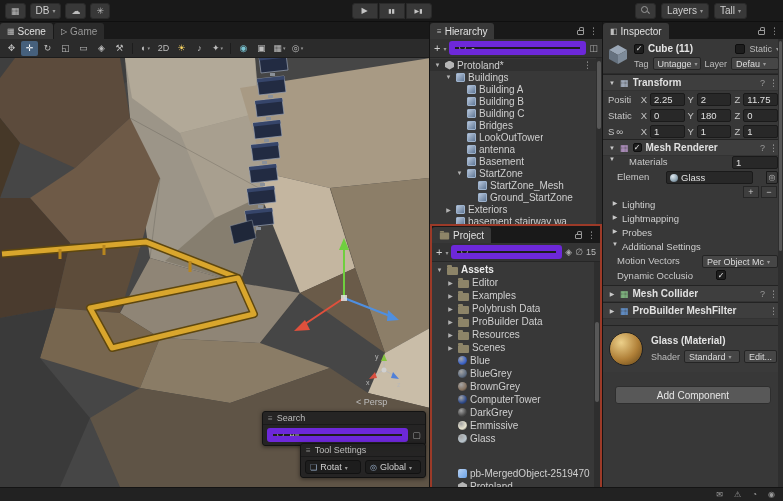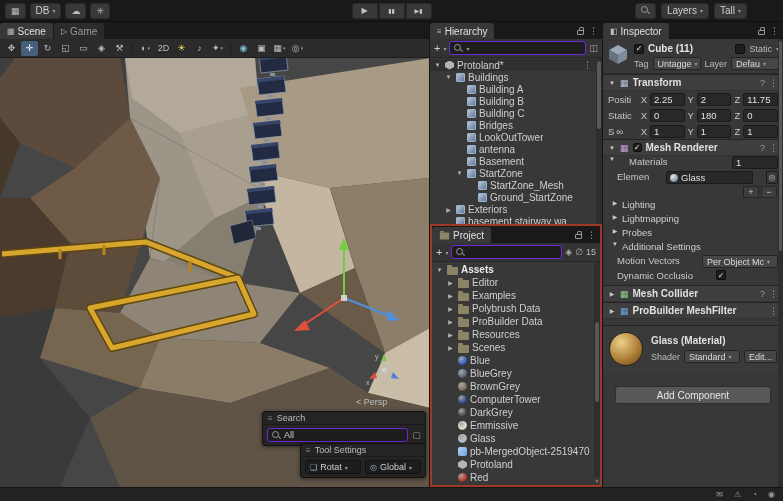--- a/index.html
+++ b/index.html
@@ -38,21 +38,21 @@
   .dd-caret{font-size:5px;margin-left:1px;color:#999}
   .viewport{position:relative;flex:1;overflow:hidden;background:#464646}
   .viewport svg{position:absolute;left:0;top:0}
 
   .overlay{position:absolute;background:rgba(34,34,34,.96);border:1px solid #121212;border-radius:3px;box-shadow:0 1px 4px rgba(0,0,0,.5)}
   .ov-head{height:13px;display:flex;align-items:center;gap:4px;padding:0 5px;color:#bdbdbd;font-size:9px;border-bottom:1px solid #1a1a1a}
   .ov-handle{color:#8a8a8a;font-size:8px}
   .ov-body{padding:3px 4px;display:flex;gap:4px;align-items:center}
   .ov-search{right:3px;bottom:41px;width:164px}
   .ov-tools{right:3px;bottom:9px;width:126px}
-  .searchfield{flex:1;height:14px;background:#1d1d1d;border:1px solid #6d28d9;border-radius:3px;display:flex;align-items:center;gap:3px;padding:0 4px;color:#cfcfcf;font-size:9px;overflow:hidden}
+  .searchfield{flex:1;height:14px;background:#1d1d1d;border:6px solid #6d28d9;border-radius:3px;display:flex;align-items:center;gap:3px;padding:0 4px;color:#cfcfcf;font-size:9px;overflow:hidden}
   .ov-dd{height:14px;background:#1d1d1d;border:1px solid #121212;border-radius:3px;display:flex;align-items:center;gap:3px;padding:0 4px;color:#cfcfcf;font-size:9px;flex:1}
 
   
   .mid{position:absolute;left:430px;top:22px;width:172px;height:465px;display:flex;flex-direction:column;background:#383838}
   .hierarchy{height:202px;display:flex;flex-direction:column;position:relative}
   .project{flex:1;display:flex;flex-direction:column;position:relative;border:2px solid #9c3a28;background:#383838}
   .panel-toolbar{height:19px;background:#333;border-bottom:1px solid #262626;display:flex;align-items:center;gap:3px;padding:0 4px}
   .plus{color:#cfcfcf;font-size:11px}
   .tree{flex:1;overflow:hidden;padding-top:1px;position:relative}
   .t-row{height:12px;display:flex;align-items:center;gap:3px;white-space:nowrap;overflow:hidden;padding-right:8px}
@@ -531,21 +531,21 @@
           <div class="t-row" style="padding-left: 14px;">
             <span class="arrow"></span>
             <span class="row-icon material-icon" style="background: radial-gradient(circle at 35% 30%, rgba(255, 255, 255, 0.55), rgb(232, 228, 208) 60%, rgba(0, 0, 0, 0.45));"></span>
             <span class="lbl">Emmissive</span>
           </div>
           <div class="t-row" style="padding-left: 14px;">
             <span class="arrow"></span>
             <span class="row-icon material-icon" style="background: radial-gradient(circle at 35% 30%, rgba(255, 255, 255, 0.55), rgb(184, 196, 204) 60%, rgba(0, 0, 0, 0.45));"></span>
             <span class="lbl">Glass</span>
           </div>
-          <div class="t-row" style="padding-left: 14px;">
+          <div class="t-row" style="padding-left: 14px; margin-top: 22px;">
             <span class="arrow"></span>
             <span class="row-icon mesh-icon" style="background: linear-gradient(135deg, rgb(185, 210, 242), rgb(106, 162, 232));"></span>
             <span class="lbl">pb-MergedObject-2519470</span>
           </div>
           <div class="t-row" style="padding-left: 14px;">
             <span class="arrow"></span>
             <span class="row-icon scene-icon"></span>
             <span class="lbl">Protoland</span>
           </div>
           <div class="t-row" style="padding-left: 14px;">

